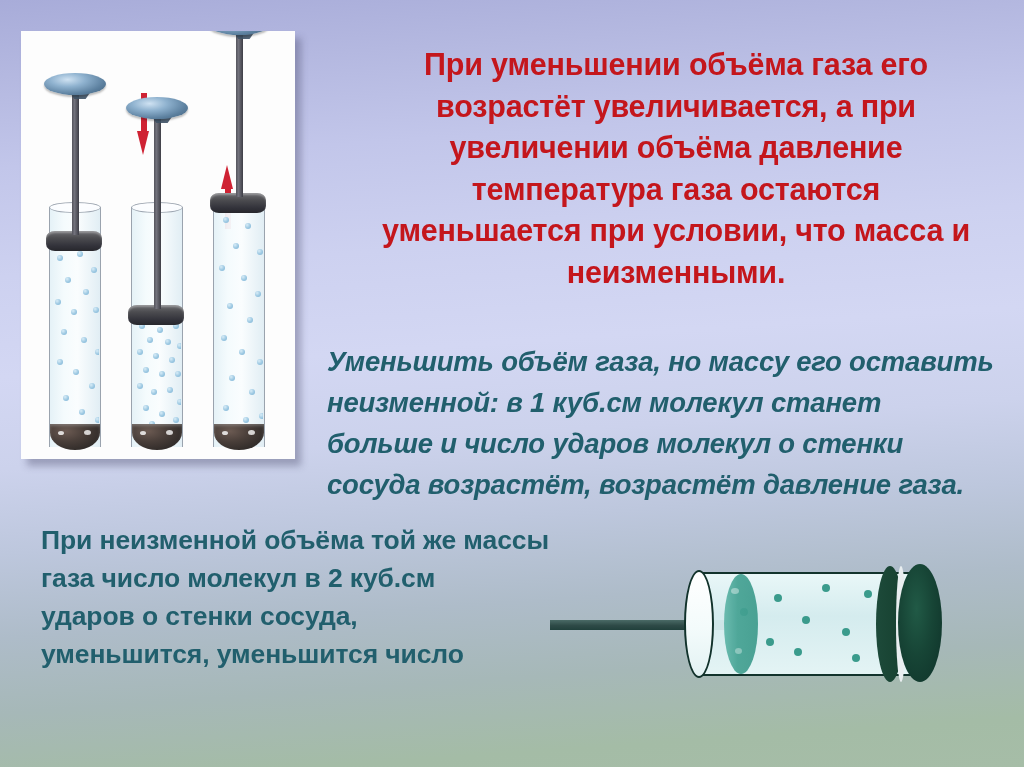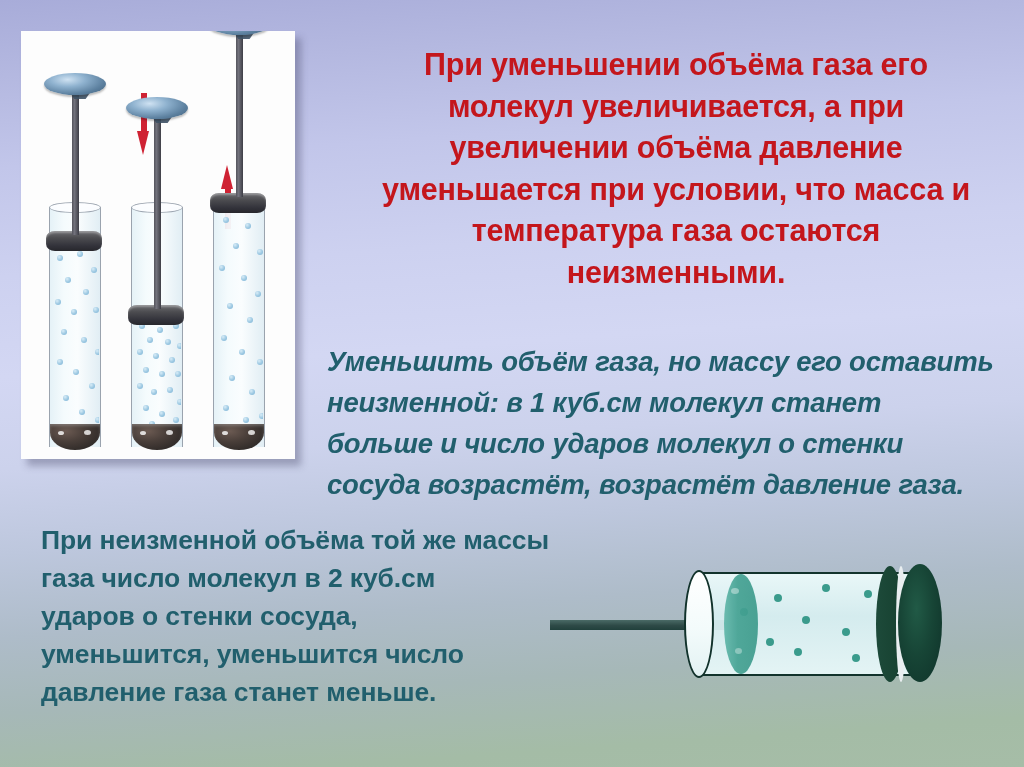--- a/index.html
+++ b/index.html
@@ -414,40 +414,39 @@
         <div class="rod" style="bottom:250px; height:168px;"></div>
         <div class="cap-stem" style="bottom:408px;"></div>
         <div class="cap" style="bottom:412px;"></div>
       </div>
 
     </div>
   </div>
 
   <div id="red-block">
     <span class="tline">При уменьшении объёма газа его</span>
-    <span class="tline">молекул увеличивается, а при</span>
+    <span class="tline">возрастёт увеличивается, а при</span>
     <span class="tline">увеличении объёма давление</span>
+    <span class="tline">температура газа остаются</span>
     <span class="tline">уменьшается при условии, что масса и</span>
-    <span class="tline">температура газа остаются</span>
     <span class="tline">неизменными.</span>
   </div>
 
   <div id="teal-block">
     <span class="tline">Уменьшить объём газа, но массу его оставить</span>
     <span class="tline">неизменной: в 1 куб.см молекул станет</span>
     <span class="tline">больше и число ударов молекул о стенки</span>
     <span class="tline">сосуда возрастёт, возрастёт давление газа.</span>
   </div>
 
   <div id="bottom-block">
     <span class="tline">При неизменной объёма той же массы</span>
     <span class="tline">газа число молекул в 2 куб.см</span>
     <span class="tline">ударов о стенки сосуда,</span>
     <span class="tline">уменьшится, уменьшится число</span>
-    <span class="tline">давление газа станет меньше.</span>
   </div>
 
   <div id="syringe-2">
     <div id="s2-needle"></div>
     <div id="s2-body">
       <span class="mol2" style="left:78px;  top:20px;"></span>
       <span class="mol2" style="left:126px; top:10px;"></span>
       <span class="mol2" style="left:168px; top:16px;"></span>
       <span class="mol2" style="left:106px; top:42px;"></span>
       <span class="mol2" style="left:146px; top:54px;"></span>

